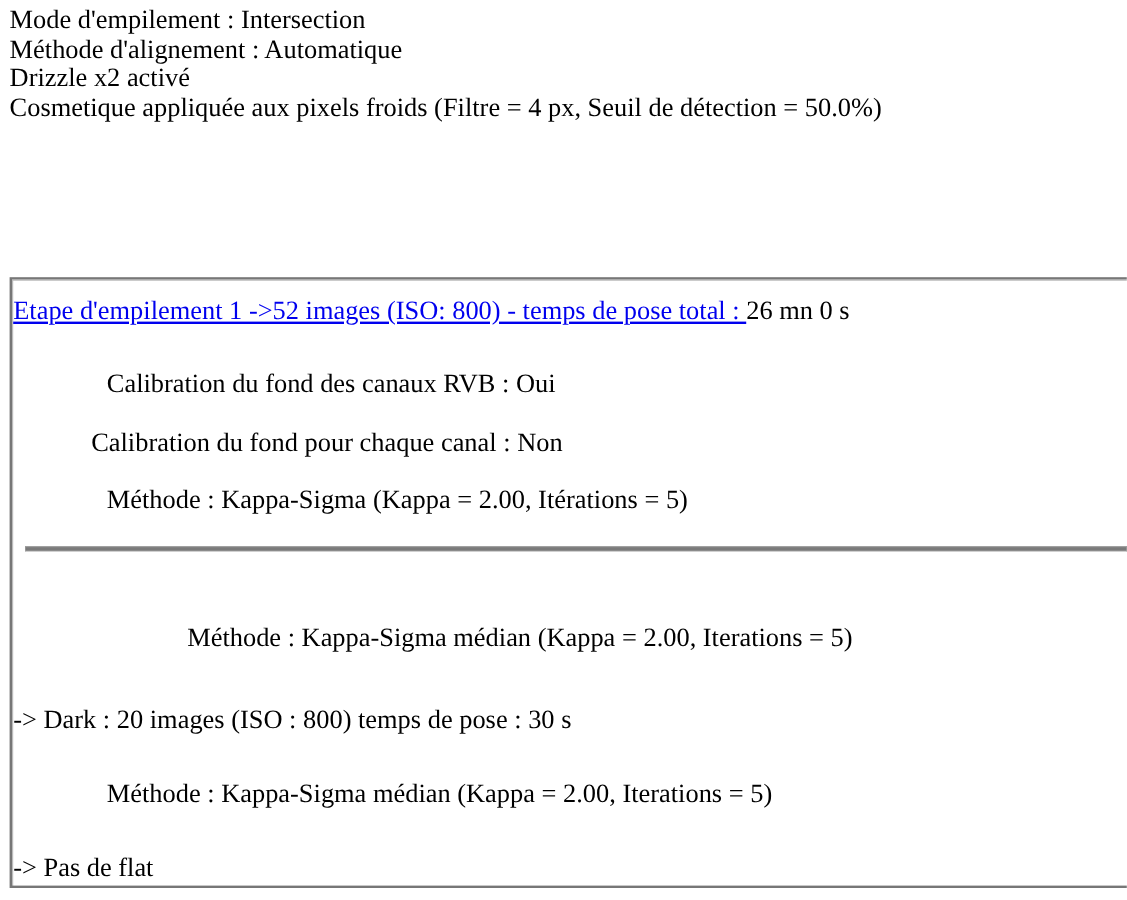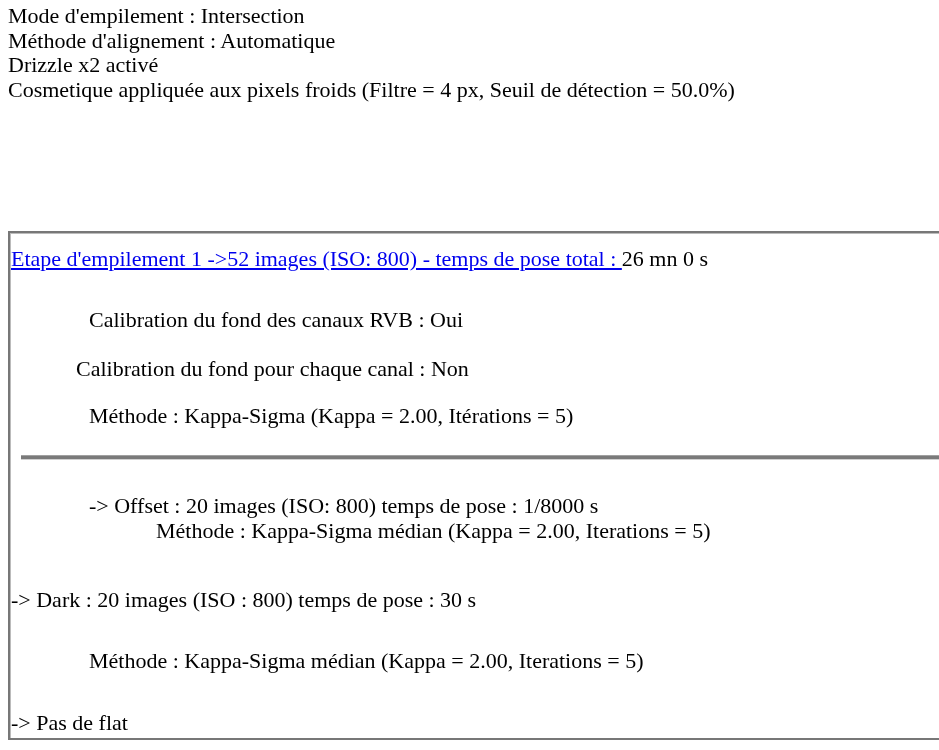--- a/index.html
+++ b/index.html
@@ -73,21 +73,20 @@
     <a class="stage-link">Etape d'empilement 1 -&gt;52 images (ISO: 800) - temps de pose total : </a><span>26 mn 0 s</span>
   </div>
 
   <div class="abs" style="left:79px; top:75px;">Calibration du fond des canaux RVB : Oui</div>
   <div class="abs" style="left:66px; top:100px;margin-top:24px;">Calibration du fond pour chaque canal : Non</div>
 
   <div class="abs" style="left:79px; top:171px;">Méthode : Kappa-Sigma (Kappa = 2.00, Itérations = 5)</div>
 
   <div class="rule"></div>
 
-  <div class="abs" style="left:79px; top:261px;">-&gt; Offset : 20 images (ISO: 800) temps de pose : 1/8000 s</div>
   <div class="abs" style="left:146px; top:286px;">Méthode : Kappa-Sigma médian (Kappa = 2.00, Iterations = 5)</div>
 
   <div class="abs" style="left:1px; top:355px;text-align:center;">-&gt; Dark : 20 images (ISO : 800) temps de pose : 30 s</div>
 
   <div class="abs" style="left:79px; top:416px;">Méthode : Kappa-Sigma médian (Kappa = 2.00, Iterations = 5)</div>
 
   <div class="abs" style="left:1px; top:478px;">-&gt; Pas de flat</div>
 </div>
 
 </body></html>

